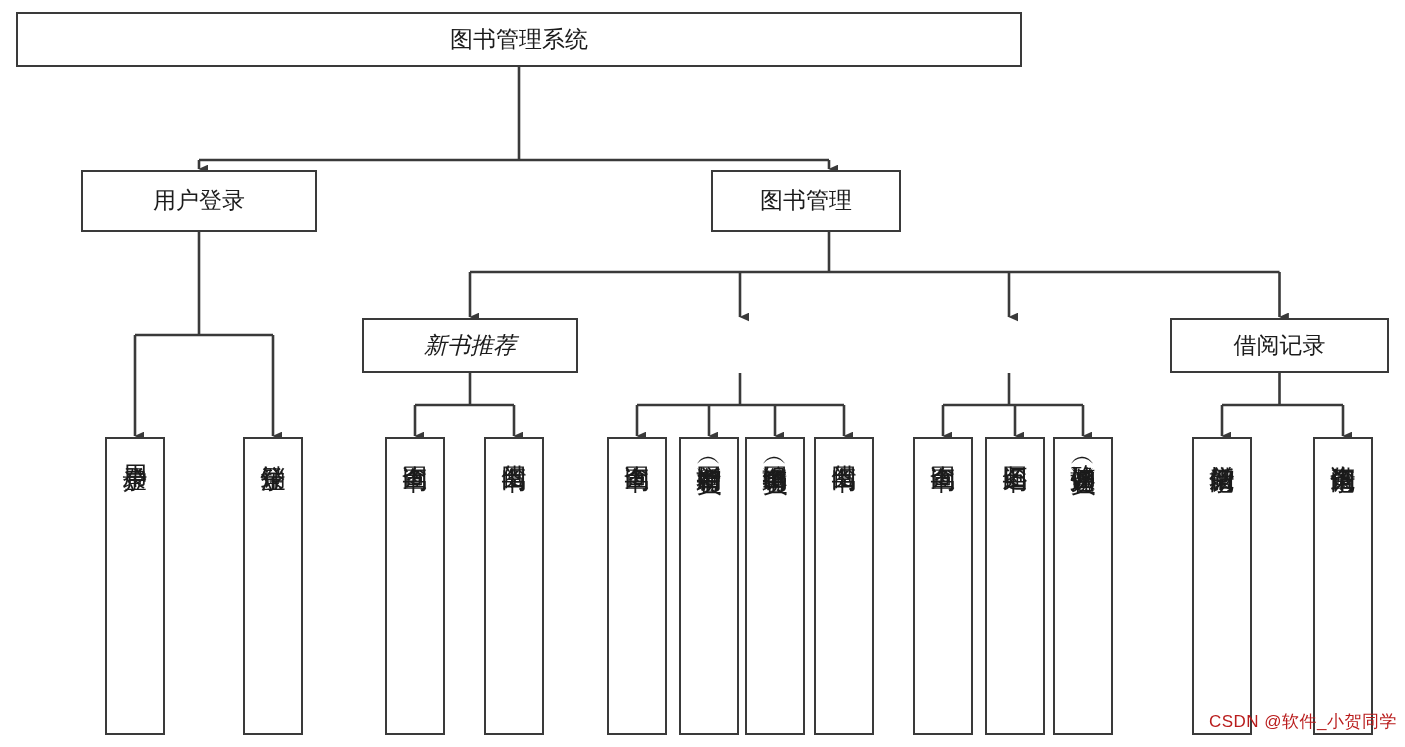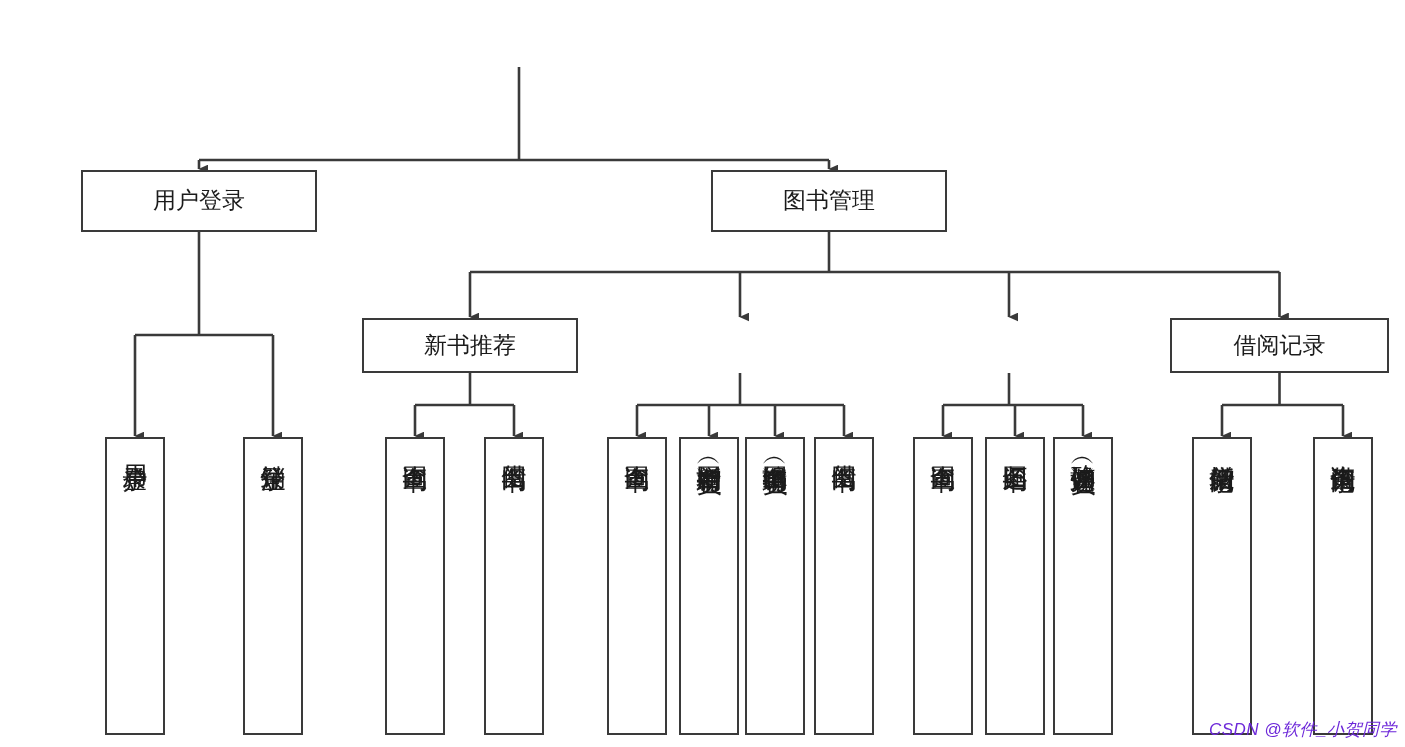--- a/index.html
+++ b/index.html
@@ -58,27 +58,26 @@
     writing-mode: vertical-rl;
     text-orientation: upright;
     font-size: 25px;
     letter-spacing: 1px;
     line-height: 1;
     white-space: nowrap;
   }
   .watermark {
     position: absolute;
     right: 8px;
-    bottom: 6px;
+    bottom: 14px;
     font-size: 17px;
-    color: #6d28d9;
+    color: #b91c1c;
     letter-spacing: 0.5px;
     z-index: 5;
     white-space: nowrap;
-    font-style: italic;
   }
 </style>
 </head>
 <body>
 
 <div id="diagram-root">
 
   <svg id="edge-layer" viewBox="0 0 1405 747" xmlns="http://www.w3.org/2000/svg">
     <defs>
       <marker id="arrowhead" markerWidth="9" markerHeight="10" refX="4.5" refY="9.4" orient="auto-start-reverse" markerUnits="userSpaceOnUse">
@@ -115,29 +114,32 @@
         <path d="M 943 405 L 943 436" marker-end="url(#arrowhead)"></path>
         <path d="M 1015 405 L 1015 436" marker-end="url(#arrowhead)"></path>
         <path d="M 1083 405 L 1083 436" marker-end="url(#arrowhead)"></path>
         <path d="M 1279.5 373 L 1279.5 405"></path>
         <path d="M 1222 405 L 1343 405"></path>
         <path d="M 1222 405 L 1222 436" marker-end="url(#arrowhead)"></path>
         <path d="M 1343 405 L 1343 436" marker-end="url(#arrowhead)"></path>
       </g>
   </svg>
 
+  <div class="node root horizontal" style="left: 16px; top: 12px; width: 1006px; height: 55px;">
+    <span class="node-label">图书管理系统</span>
+  </div>
 
   <div class="node horizontal" style="left: 81px; top: 170px; width: 236px; height: 62px;">
     <span class="node-label">用户登录</span>
   </div>
-  <div class="node horizontal" style="left: 711px; top: 170px; width: 236px; height: 62px;">
+  <div class="node horizontal" style="left: 711px; top: 170px; width: 190px; height: 62px;">
     <span class="node-label">图书管理</span>
   </div>
 
-  <div class="node horizontal" style="left: 362px; top: 318px; width: 216px; height: 55px;">
+  <div class="node horizontal" style="left: 362px; top: 318px; width: 216px; height: 55px; font-style: italic;">
     <span class="node-label">新书推荐</span>
   </div>
   <div class="node horizontal" style="left: 1170px; top: 318px; width: 219px; height: 55px;">
     <span class="node-label">借阅记录</span>
   </div>
 
   <div class="node vertical" style="left: 105px; top: 437px; width: 60px; height: 298px;">
     <span class="node-label">用户登录</span>
   </div>
   <div class="node vertical" style="left: 243px; top: 437px; width: 60px; height: 298px;">

